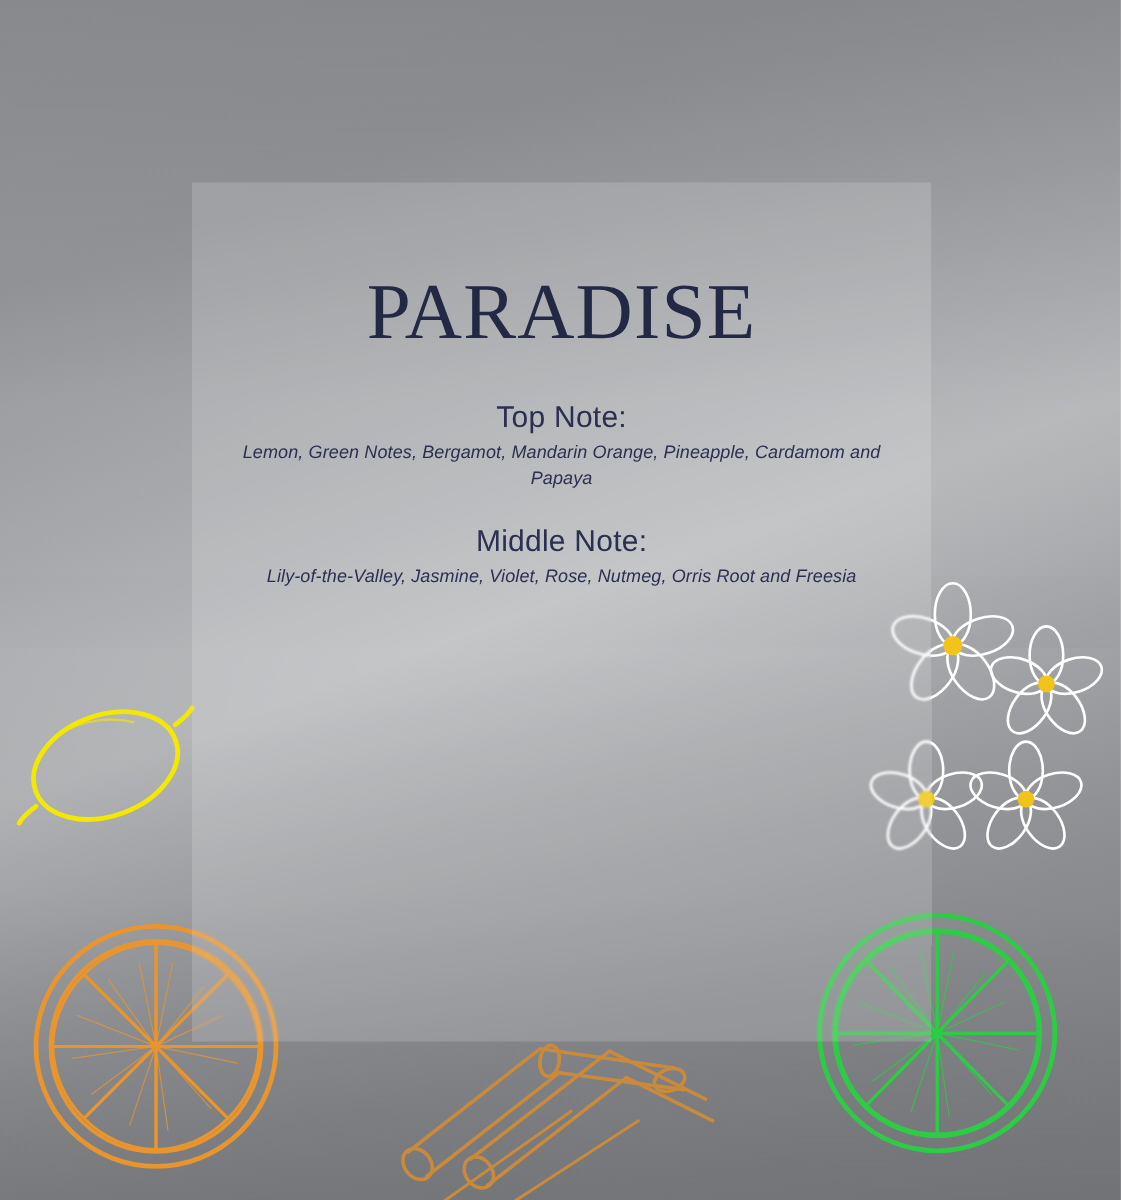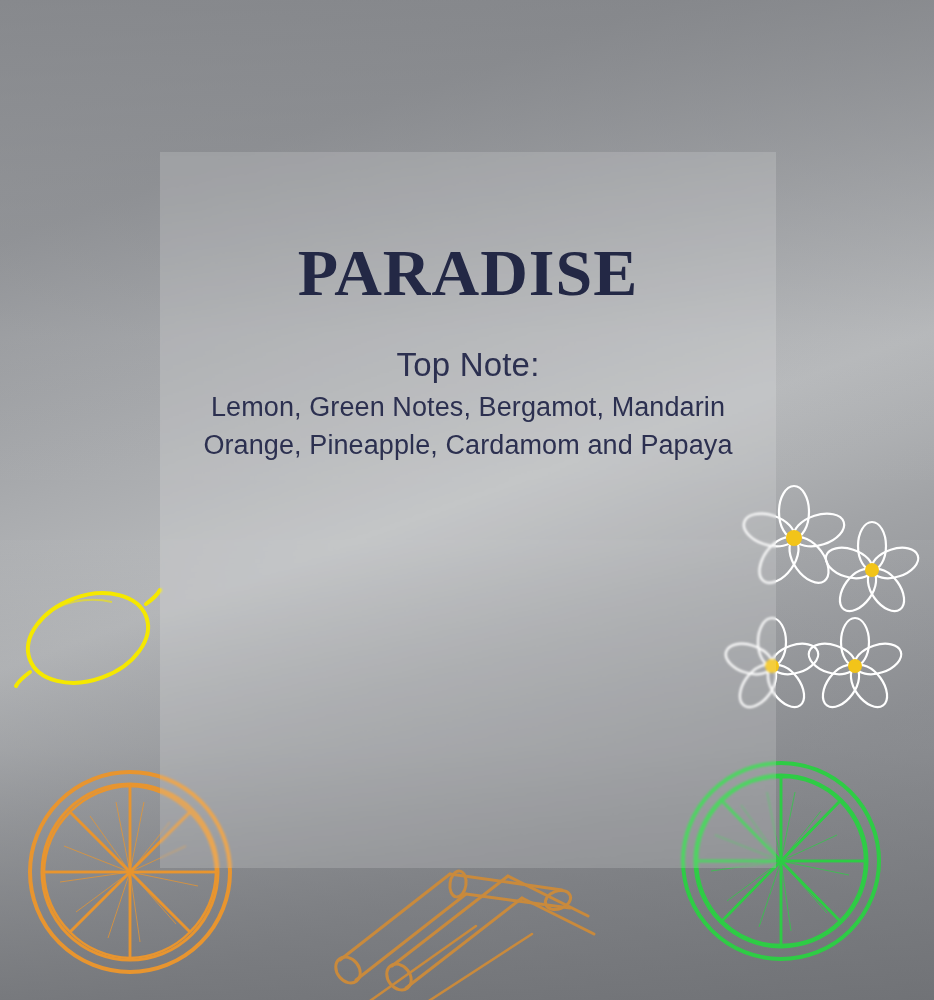--- a/index.html
+++ b/index.html
@@ -57,43 +57,44 @@
     height: 100%;
     text-align: center;
     color: #2a2f4a;
   }
   .title {
     font-family: "Liberation Serif", serif;
     font-size: 66px;
     line-height: 1;
     letter-spacing: 1px;
     color: #232845;
-    margin: 16px;
+    margin: 4px;
     padding-top: 72px;
-    font-weight: 700;
+    font-weight: 400;
   }
   .notes {
     margin-top: 40px;
     padding: 0 24px;
   }
   .note-block { margin-bottom: 27px; }
   .note-block:last-child { margin-bottom: 0; }
   .note-heading {
-    font-size: 33px;
+    font-size: 25px;
     color: #2c3050;
     margin: 0 0 4px 0;
     font-weight: 400;
     letter-spacing: 0.2px;
   }
   .note-body {
-    font-size: 27px;
+    font-size: 15px;
     line-height: 1.42;
     color: #2c3050;
     margin: 0;
     letter-spacing: 0.1px;
+    font-style: italic;
   }
 </style>
 </head>
 <body>
 
 <div class="poster">
 
   <div class="sheen-top"></div>
   <div class="sheen-bottom"></div>
 
@@ -212,19 +213,23 @@
     <div class="card-inner">
       <h1 class="title">PARADISE</h1>
 
       <div class="notes">
 
         <div class="note-block">
           <p class="note-heading">Top Note:</p>
           <p class="note-body">Lemon, Green Notes, Bergamot, Mandarin Orange, Pineapple, Cardamom and Papaya</p>
         </div>
 
+        <div class="note-block">
+          <p class="note-heading">Middle Note:</p>
+          <p class="note-body">Lily-of-the-Valley, Jasmine, Violet, Rose, Nutmeg, Orris Root and Freesia</p>
+        </div>
 
 
       </div>
     </div>
   </div>
 
 </div>
 
 </body></html>

